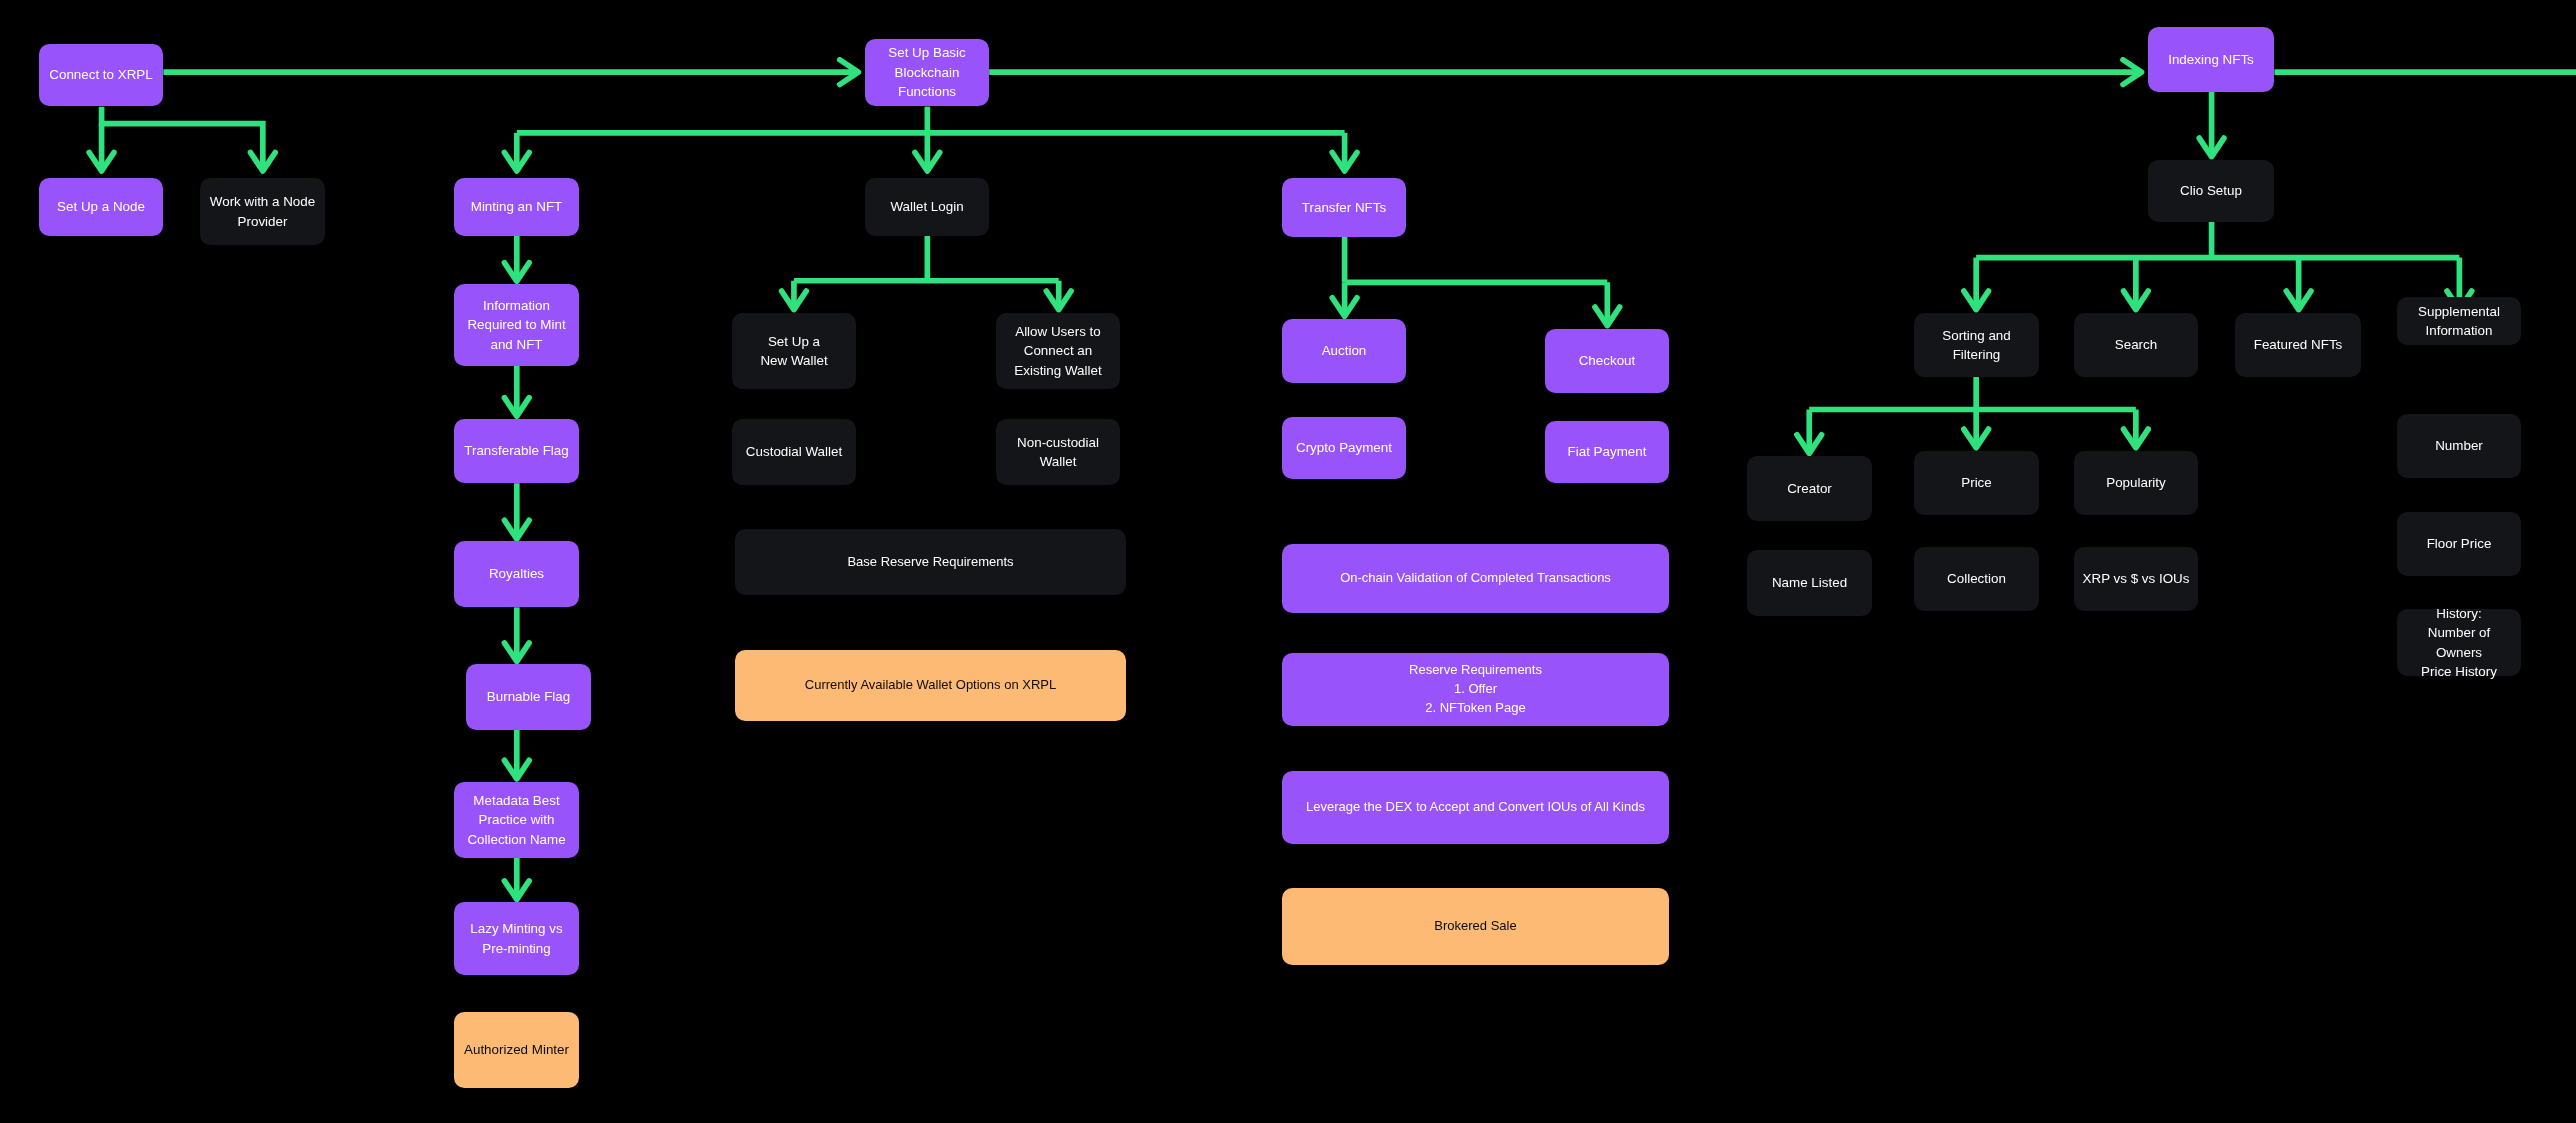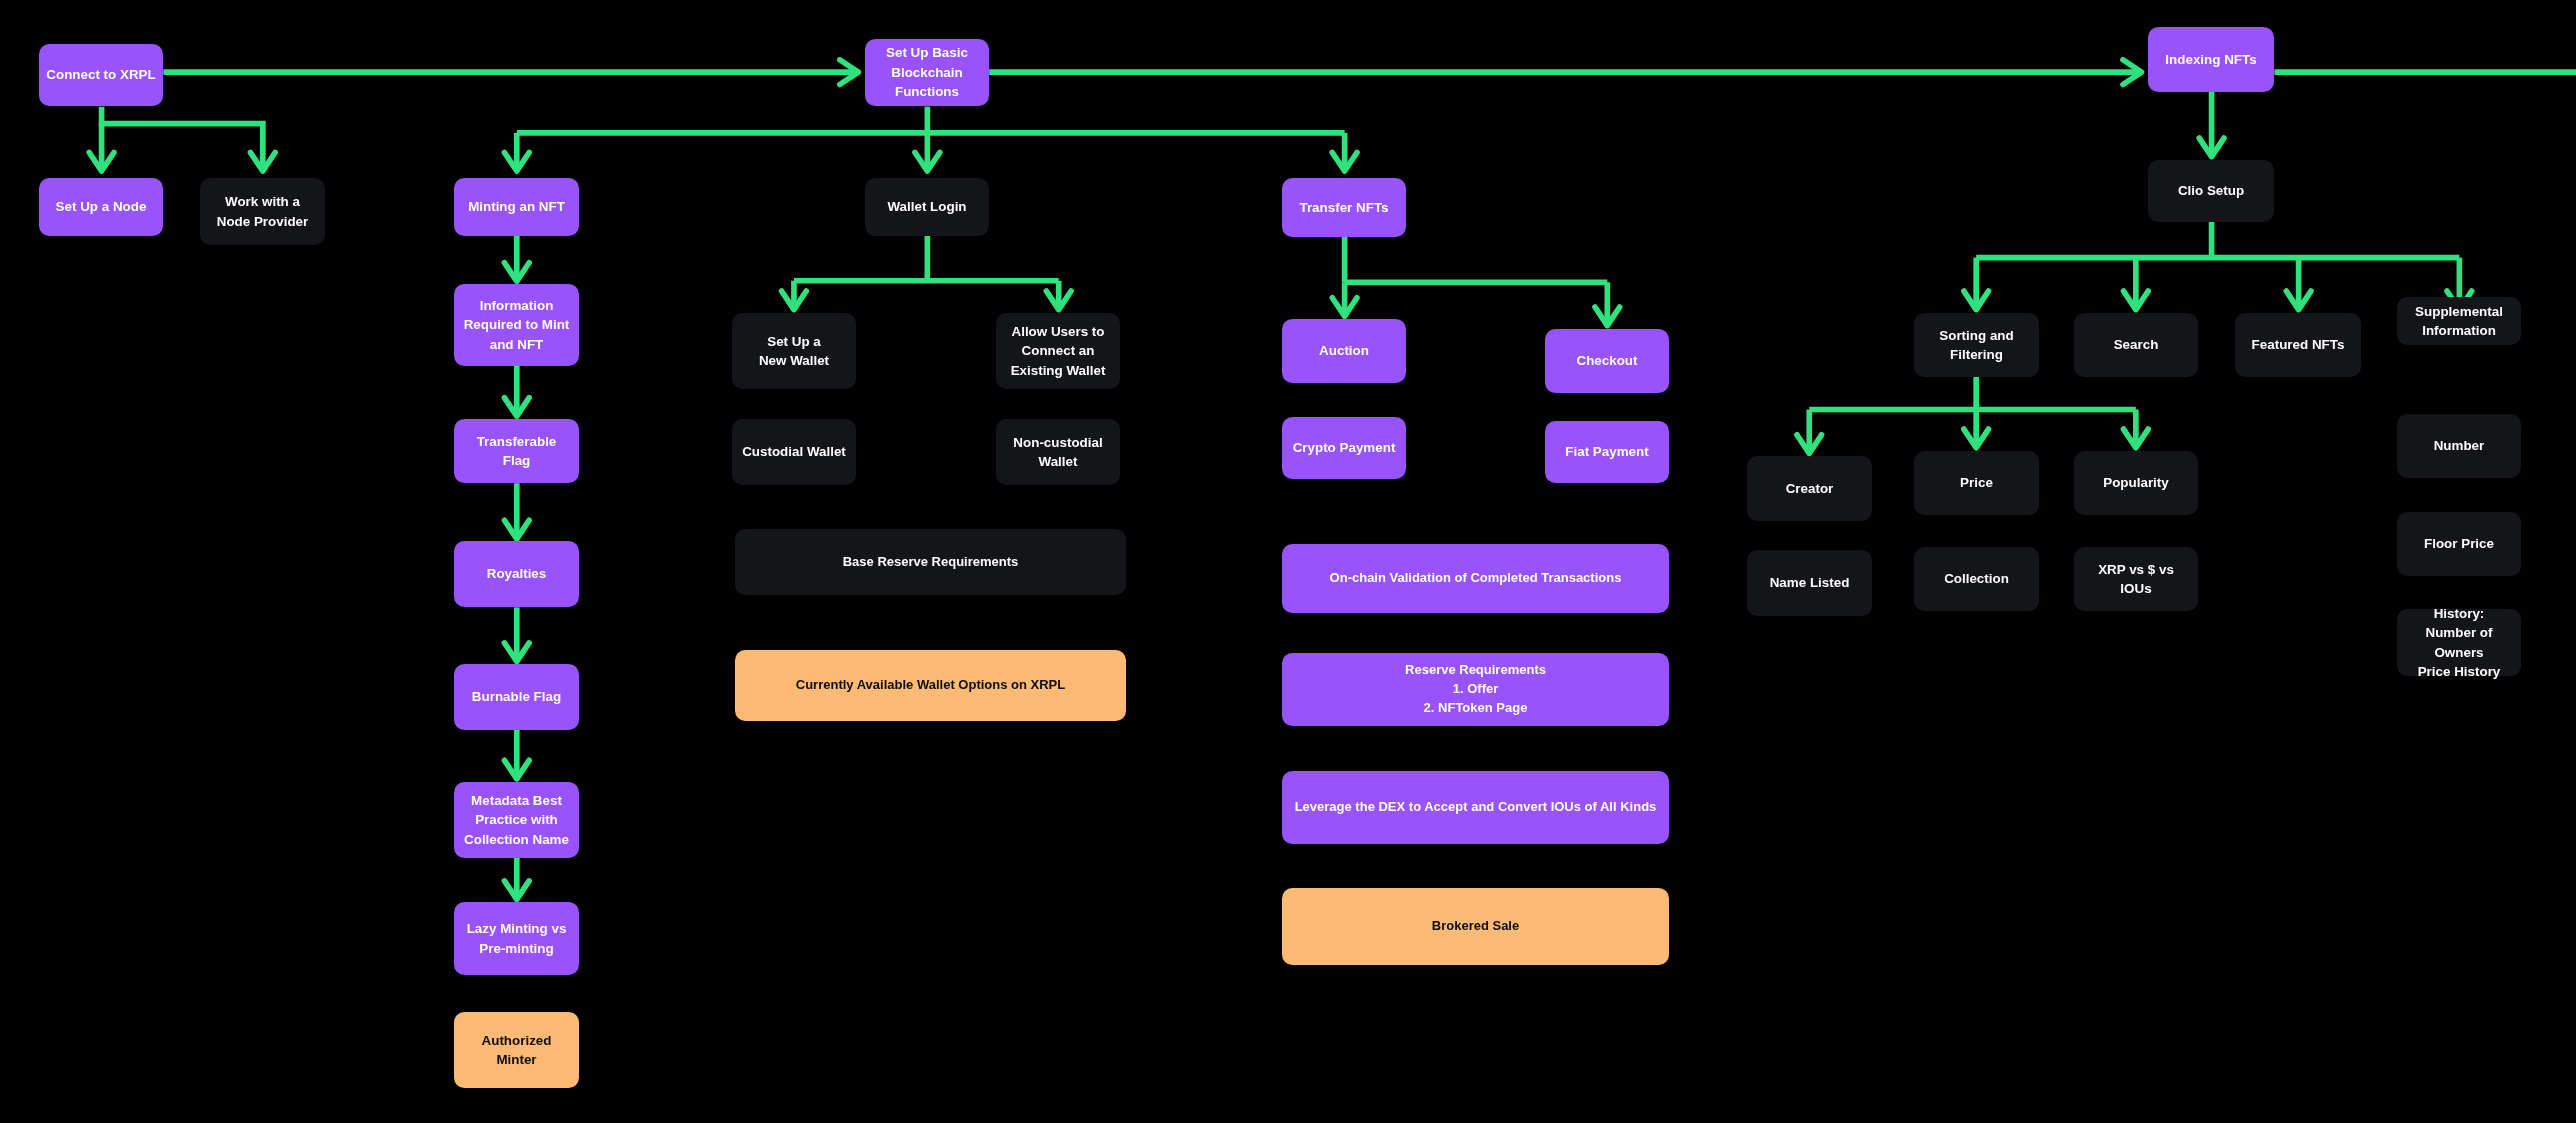--- a/index.html
+++ b/index.html
@@ -4,21 +4,21 @@
 <style>
   html, body { margin: 0; padding: 0; background: #000; }
   body { width: 2784px; height: 1123px; position: relative; overflow: hidden; }
   #stage { position: absolute; left: 0; top: 0; width: 2784px; height: 1123px; background: #000; }
   #wires { position: absolute; left: 0; top: 0; pointer-events: none; }
   .node {
     position: absolute;
     display: flex; align-items: center; justify-content: center;
     text-align: center;
     font-family: "Liberation Sans", "DejaVu Sans", sans-serif;
-    font-weight: 700;
+    font-weight: 400;
     font-size: 13.4px;
     line-height: 1.45;
     border-radius: 10.3px;
     box-sizing: border-box;
     padding: 5.2px 7.2px;
     white-space: pre-line;
   }
   .purple { background: #9953fb; color: #ffffff; }
   .dark   { background: #141518; color: #ffffff; }
   .white  { background: #fdba74; color: #0c0c0c; }
@@ -88,21 +88,21 @@
   </svg>
 
   <div class="node purple" style="left:39px;top:44px;width:124px;height:62px">Connect to XRPL</div>
   <div class="node purple" style="left:39px;top:178px;width:124px;height:58px">Set Up a Node</div>
   <div class="node dark" style="left:200px;top:178px;width:125px;height:67px">Work with a Node Provider</div>
 
   <div class="node purple" style="left:454px;top:178px;width:125px;height:58px">Minting an NFT</div>
   <div class="node purple" style="left:454px;top:284px;width:125px;height:82px">Information Required to Mint and NFT</div>
   <div class="node purple" style="left:454px;top:419px;width:125px;height:64px">Transferable Flag</div>
   <div class="node purple" style="left:454px;top:541px;width:125px;height:66px">Royalties</div>
-  <div class="node purple" style="left:454px;top:664px;width:125px;height:66px">Burnable Flag</div>
+  <div class="node purple" style="left:466px;top:664px;width:125px;height:66px">Burnable Flag</div>
   <div class="node purple" style="left:454px;top:782px;width:125px;height:76px">Metadata Best Practice with Collection Name</div>
   <div class="node purple" style="left:454px;top:902px;width:125px;height:73px">Lazy Minting vs Pre-minting</div>
   <div class="node white" style="left:454px;top:1012px;width:125px;height:76px">Authorized Minter</div>
 
   <div class="node purple" style="left:865px;top:39px;width:124px;height:67px">Set Up Basic Blockchain Functions</div>
   <div class="node dark" style="left:865px;top:178px;width:124px;height:58px">Wallet Login</div>
   <div class="node dark" style="left:732px;top:313px;width:124px;height:76px">Set Up a
 New Wallet</div>
   <div class="node dark" style="left:996px;top:313px;width:124px;height:76px">Allow Users to Connect an Existing Wallet</div>
   <div class="node dark" style="left:732px;top:419px;width:124px;height:66px">Custodial Wallet</div>

